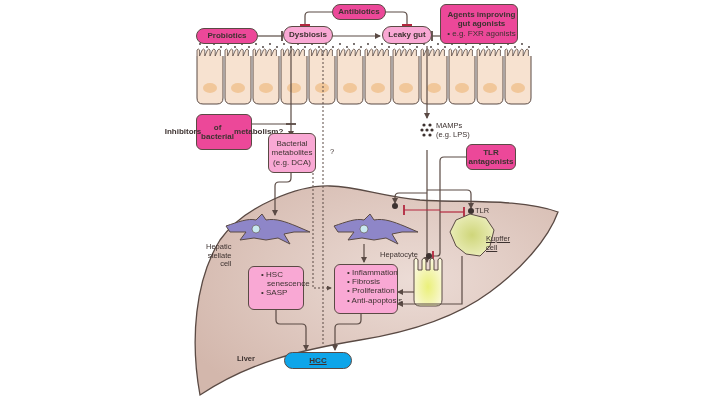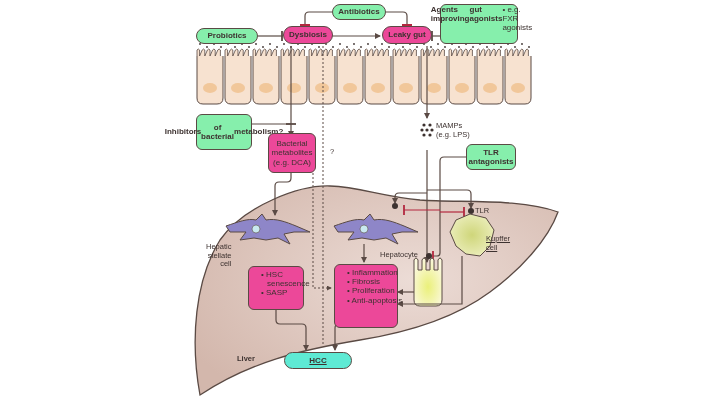--- a/index.html
+++ b/index.html
@@ -1,21 +1,21 @@
 <!DOCTYPE html>
 <html><head>
 <meta charset="utf-8">
 <style>
   html, body { margin:0; padding:0; background:#ffffff; }
   body { width:709px; height:400px; position:relative; overflow:hidden; font-family:"Liberation Sans", sans-serif; }
   #diagram { position:absolute; left:0; top:0; width:709px; height:400px; }
   .box { position:absolute; box-sizing:border-box; border:1.4px solid #5a4a44; border-radius:6px; font-size:8px; color:#3d3230; display:flex; align-items:center; justify-content:center; text-align:center; line-height:1.15; }
-  .orange { background:#86efac; font-weight:bold; }
-  .teal { background:#ec4899; }
-  .teal-strong { background:#5eead4; font-weight:bold;text-decoration:underline; }
+  .orange { background:#ec4899; font-weight:bold; }
+  .teal { background:#f9a8d4; }
+  .teal-strong { background:#0ea5e9; font-weight:bold;text-decoration:underline; }
   .list-box { align-items:flex-start; justify-content:flex-start; text-align:left; padding:3px 12px; flex-direction:column; }
   .list-box div { white-space:nowrap; }
   .label { position:absolute; font-size:7.5px; color:#3d3230; line-height:1.15; white-space:nowrap; }
   .bold { font-weight:bold; }
   .pill { border-radius:10px; }
 </style>
 </head>
 <body>
 
 <svg id="diagram" viewBox="0 0 709 400" xmlns="http://www.w3.org/2000/svg">
@@ -187,21 +187,21 @@
     <circle cx="424" cy="135" r="1.6" fill="#3d3230"></circle>
       <circle cx="430" cy="135" r="1.6" fill="#3d3230"></circle>
   </g>
 </svg>
 
 <div class="box orange pill" style="left:332px;top:4px;width:54px;height:16px;">Antibiotics</div>
 <div class="box orange pill" style="left:196px;top:28px;width:62px;height:16px;">Probiotics</div>
 <div class="box teal pill bold" style="left:283px;top:26px;width:50px;height:18px;">Dysbiosis</div>
 <div class="box teal pill bold" style="left:382px;top:26px;width:50px;height:18px;">Leaky gut</div>
 
-<div class="box orange" style="left:440px;top:4px;width:78px;height:40px;flex-direction:row;align-items:flex-start;padding-left:5px;text-align:left;">
+<div class="box orange" style="left:440px;top:4px;width:78px;height:40px;flex-direction:column;align-items:center;padding-left:5px;text-align:left;">
   <div class="bold">Agents improving</div>
   <div class="bold">gut agonists</div>
   <div style="font-weight:normal">• e.g. FXR agonists</div>
 </div>
 
 <div class="box orange" style="left:196px;top:114px;width:56px;height:36px;flex-direction:row;">
   <div>Inhibitors</div>
   <div>of bacterial</div>
   <div>metabolism?</div>
 </div>
@@ -236,21 +236,21 @@
   <div>cell</div>
 </div>
 <div class="label" style="left:380px;top:251px;">Hepatocyte</div>
 
 <div class="box teal list-box" style="left:248px;top:266px;width:56px;height:44px;">
   <div>• HSC</div>
   <div style="padding-left:6px;">senescence</div>
   <div>• SASP</div>
 </div>
 
-<div class="box teal list-box" style="left:334px;top:264px;width:64px;height:64px;text-align:right;">
+<div class="box teal list-box" style="left:334px;top:264px;width:64px;height:50px;text-align:right;">
   <div>• Inflammation</div>
   <div>• Fibrosis</div>
   <div>• Proliferation</div>
   <div>• Anti-apoptosis</div>
 </div>
 
 <div class="label bold" style="left:237px;top:355px;">Liver</div>
 <div class="box teal-strong pill" style="left:284px;top:352px;width:68px;height:17px;">HCC</div>
 
 </body></html>

